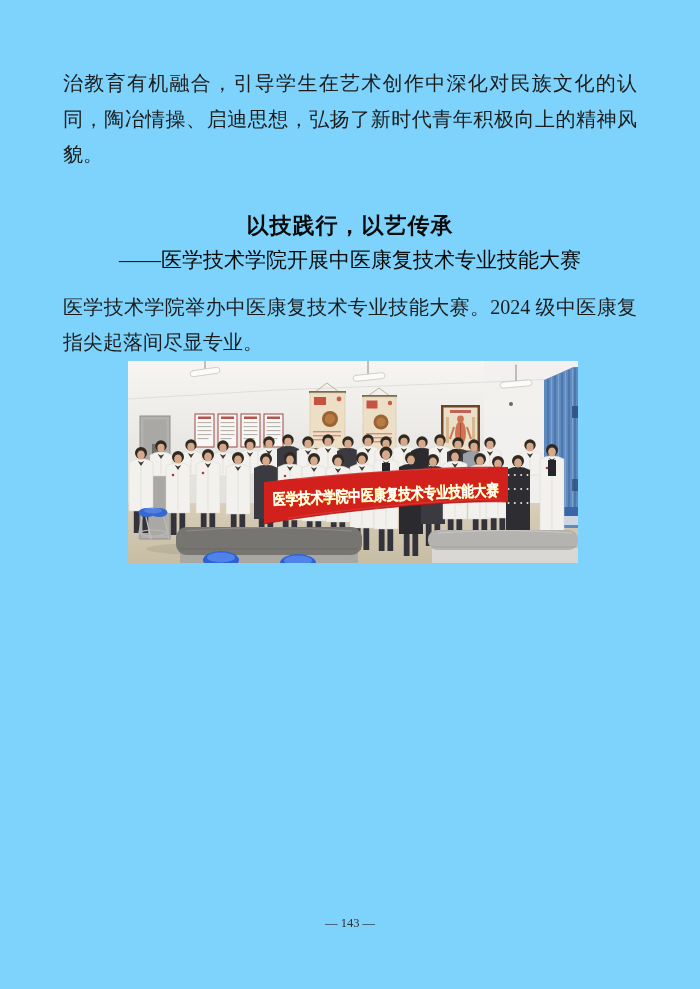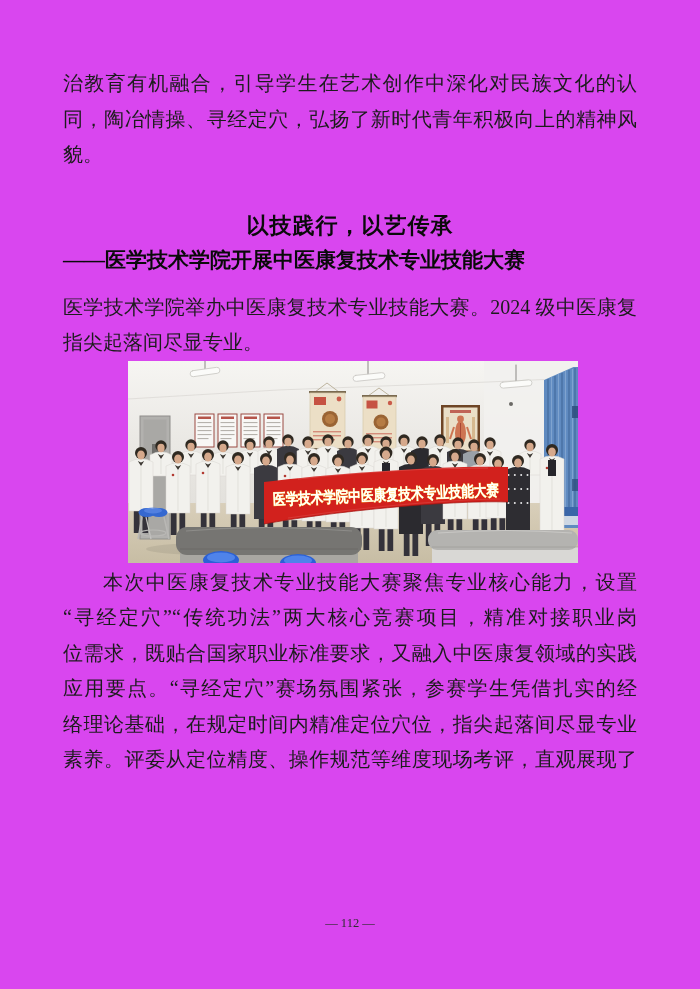--- a/index.html
+++ b/index.html
@@ -1,55 +1,55 @@
 <!DOCTYPE html>
 <html><head>
 <meta charset="utf-8">
 <style>
   html,body{margin:0;padding:0;background:#fff;}
   .page{
-    position:relative; width:700px; height:989px; background:#d946ef;
+    position:relative; width:700px; height:989px; background:#7dd3fc;
     overflow:hidden; box-sizing:border-box; padding:66px 63px 0 63px;
     font-family:"Liberation Serif","DejaVu Serif",serif; color:#1c1c1c;
   }
   .para{overflow:hidden;}
   .tline{
     font-size:20px; line-height:35.5px; height:35.5px;
     text-align:justify; text-align-last:justify; white-space:normal;
   }
   .tline.short{text-align-last:left;}
   .tline.ind{text-indent:2em;}
   .doc-title{
     margin-top:35px; font-size:22px; line-height:35.5px; font-weight:bold;
     text-align:center; color:#0a0a0a; letter-spacing:1px;
   }
   .doc-subtitle{
-    font-size:21px; line-height:35.5px; font-weight:bold;
-    color:#0a0a0a;
+    font-size:21px; line-height:35.5px; font-weight:normal;
+    text-align:center; color:#0a0a0a;
   }
   .para-1{margin-top:11px;}
   .photo-wrap{
     width:450px; height:202px; margin:0 0 0 65px; overflow:hidden;
     background:#e9e7e3;
   }
   .photo-wrap svg{display:block;}
   .para-2{margin-top:2px;}
   .footer{
     position:absolute; top:916px; left:0; right:0; text-align:center;
     font-size:12.5px; color:#2e2e2e; font-family:"Liberation Serif","DejaVu Serif",serif;
   }
 </style>
 </head>
 <body>
 
 <div class="page">
 
   <div class="para para-0">
       <div class="tline">治教育有机融合，引导学生在艺术创作中深化对民族文化的认</div>
-      <div class="tline">同，陶冶情操、寻经定穴，弘扬了新时代青年积极向上的精神风</div>
+      <div class="tline">同，陶冶情操、启迪思想，弘扬了新时代青年积极向上的精神风</div>
       <div class="tline short">貌。</div>
     </div>
 
   <div class="doc-title">以技践行，以艺传承</div>
   <div class="doc-subtitle">——医学技术学院开展中医康复技术专业技能大赛</div>
 
   <div class="para para-1">
       <div class="tline">医学技术学院举办中医康复技术专业技能大赛。2024 级中医康复</div>
       <div class="tline short">指尖起落间尽显专业。</div>
     </div>
@@ -478,23 +478,15 @@
         <ellipse cx="31" cy="151.5" rx="8.5" ry="4.5" fill="#3568d0"></ellipse>
         <ellipse cx="25" cy="149.5" rx="9" ry="3" fill="#5a86e4" opacity="0.8"></ellipse>
       </g>
       <ellipse cx="93" cy="199" rx="18" ry="9" fill="#2b61d6"></ellipse>
       <ellipse cx="93" cy="196.5" rx="14" ry="5" fill="#4f83ea"></ellipse>
       <ellipse cx="170" cy="202" rx="18" ry="9" fill="#2b61d6"></ellipse>
       <ellipse cx="170" cy="199.5" rx="14" ry="5" fill="#4f83ea"></ellipse>
     </svg>
   </div>
 
-  <div class="para para-2">
-      <div class="tline ind">本次中医康复技术专业技能大赛聚焦专业核心能力，设置</div>
-      <div class="tline">“寻经定穴”“传统功法”两大核心竞赛项目，精准对接职业岗</div>
-      <div class="tline">位需求，既贴合国家职业标准要求，又融入中医康复领域的实践</div>
-      <div class="tline">应用要点。“寻经定穴”赛场氛围紧张，参赛学生凭借扎实的经</div>
-      <div class="tline">络理论基础，在规定时间内精准定位穴位，指尖起落间尽显专业</div>
-      <div class="tline">素养。评委从定位精度、操作规范等维度现场考评，直观展现了</div>
-    </div>
-
-  <div class="footer">— 112 —</div>
+
+  <div class="footer">— 143 —</div>
 </div>
 
 </body></html>

